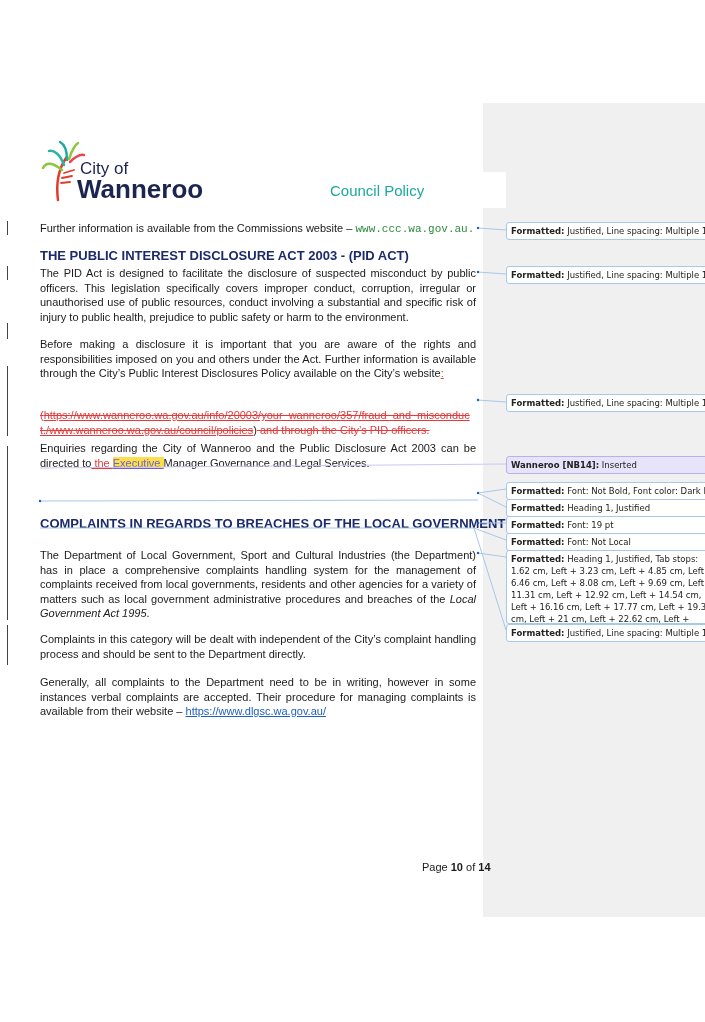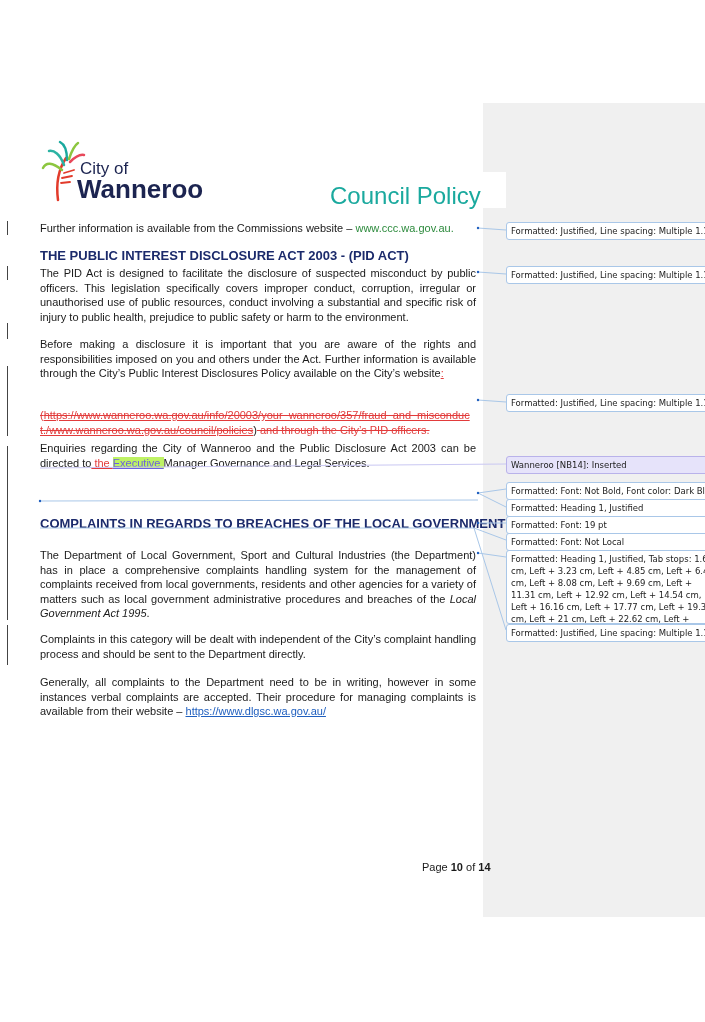--- a/index.html
+++ b/index.html
@@ -13,43 +13,43 @@
     position: absolute; left: 483px; top: 103px; width: 222px; height: 814px;
     background: #f0f0f0;
   }
   .pane-white {
     position: absolute; left: 483px; top: 172px; width: 23px; height: 36px;
     background: #ffffff;
   }
   .logo { position: absolute; left: 40px; top: 140px; width: 175px; height: 65px; }
   .logo svg { width: 100%; height: 100%; }
   .policy-title {
-    position: absolute; left: 330px; top: 182px; font-size: 24px; color: #1aa99e;
+    position: absolute; left: 330px; top: 182px; font-size: 15px; color: #1aa99e;
   }
   .p {
     position: absolute; left: 40px; width: 436px; font-size: 11px; line-height: 14.5px;
     text-align: justify;
   }
   .h {
     position: absolute; left: 40px; font-size: 13px; font-weight: bold; color: #1b2a6b;
   }
-  .green-link { color: #2c8a3c; }
+  .green-link { color: #2c8a3c; font-family: Liberation Mono, monospace; }
   .blue-link { color: #1f5fbf; text-decoration: underline; margin-top: 21px; }
   .del { color: #e23b3b; text-decoration: line-through; }
   .del-url { color: #e23b3b; text-decoration: underline line-through; }
   .ins { color: #e23b3b; text-decoration: underline; }
-  .commented { background: #bef264; color: #6b5fe0; text-decoration: underline; }
+  .commented { background: #fde047; color: #6b5fe0; text-decoration: underline; }
   .change-bar { position: absolute; left: 7px; width: 1px; background: #444; }
   .balloon {
     position: absolute; left: 506px; width: 210px; border: 1px solid #a9c7e8; border-radius: 3px;
     background: #ffffff; font-size: 8.5px; line-height: 12px; padding: 2px 4px;
     font-family: "DejaVu Sans", sans-serif; white-space: nowrap; overflow: hidden; color: #222;
     box-sizing: border-box;
   }
-  .balloon b { font-weight: normal; }
+  .balloon b { font-weight: bold; }
   .balloon.comment { background: #e6e3fa; border-color: #b9b2ea; }
   .balloon.multi { white-space: normal; height: 74px; }
   .footer { position: absolute; left: 422px; top: 861px; font-size: 11px; }
   svg.leaders { position: absolute; left: 0; top: 0; width: 705px; height: 1022px; pointer-events: none; }
 </style>
 </head>
 <body>
 
 <div class="pane"></div>
 <div class="pane-white"></div>

